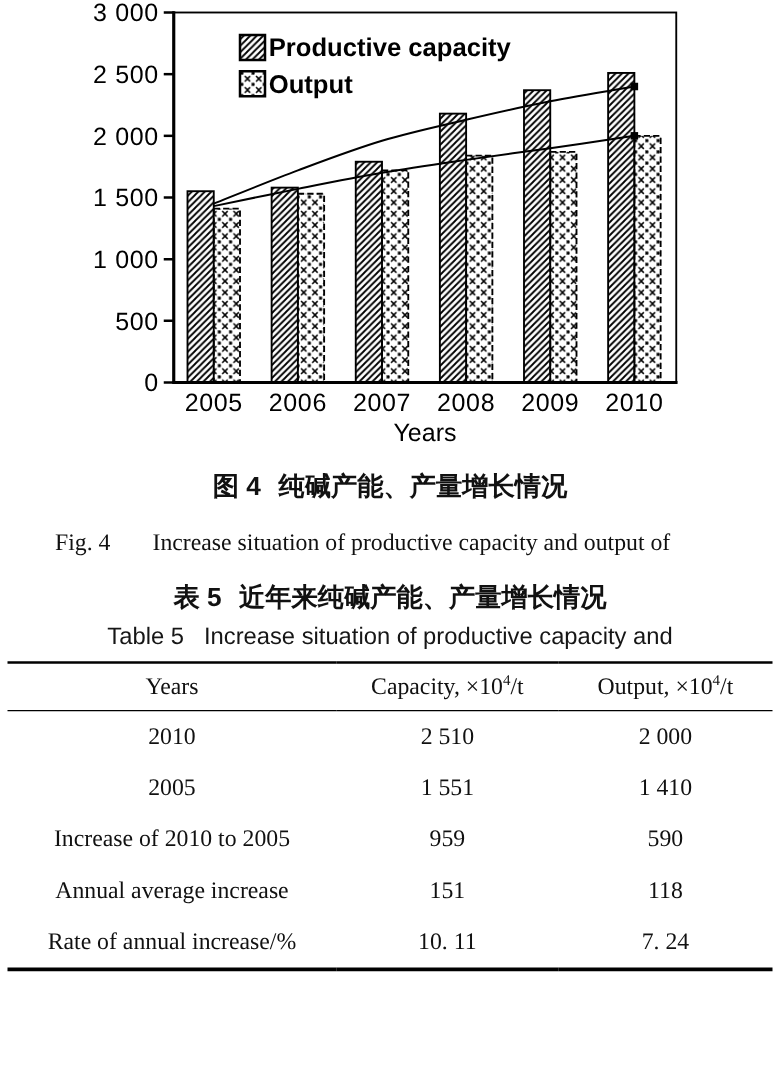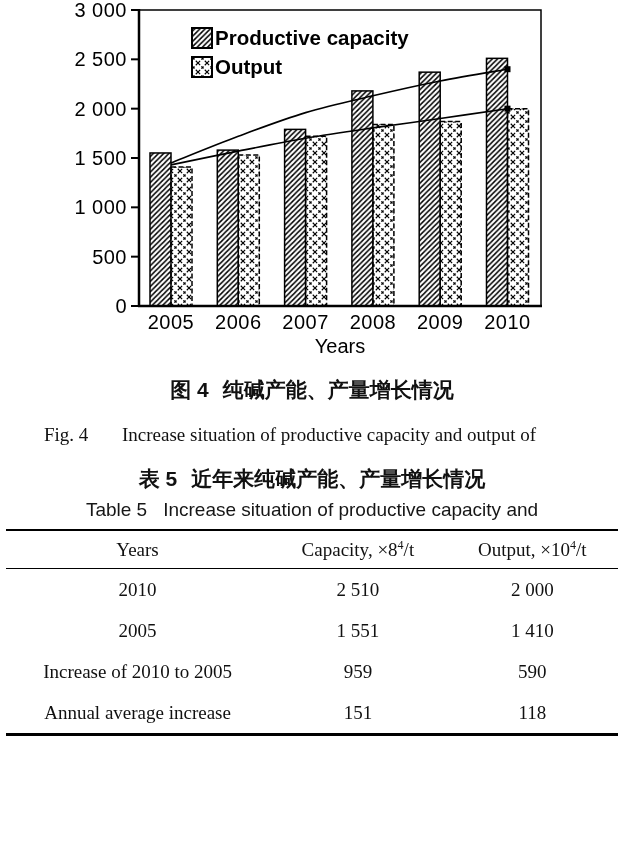--- a/index.html
+++ b/index.html
@@ -148,21 +148,21 @@
 
   <table>
     <colgroup>
         <col class="c1">
         <col class="c2">
         <col class="c3">
       </colgroup>
     <thead>
       <tr>
         <td>Years</td>
-        <td><span>Capacity, ×8</span><sup>4</sup><span>/t</span></td>
+        <td><span>Capacity, ×10</span><sup>4</sup><span>/t</span></td>
         <td><span>Output, ×10</span><sup>4</sup><span>/t</span></td>
       </tr>
     </thead>
     <tbody>
       <tr>
         <td>2010</td>
         <td>2 510</td>
         <td>2 000</td>
       </tr>
       <tr>
@@ -173,15 +173,20 @@
       <tr>
         <td>Increase of 2010 to 2005</td>
         <td>959</td>
         <td>590</td>
       </tr>
       <tr>
         <td>Annual average increase</td>
         <td>151</td>
         <td>118</td>
       </tr>
+      <tr>
+        <td>Rate of annual increase/%</td>
+        <td>10. 11</td>
+        <td>7. 24</td>
+      </tr>
     </tbody>
   </table>
 </div>
 
 </body></html>

